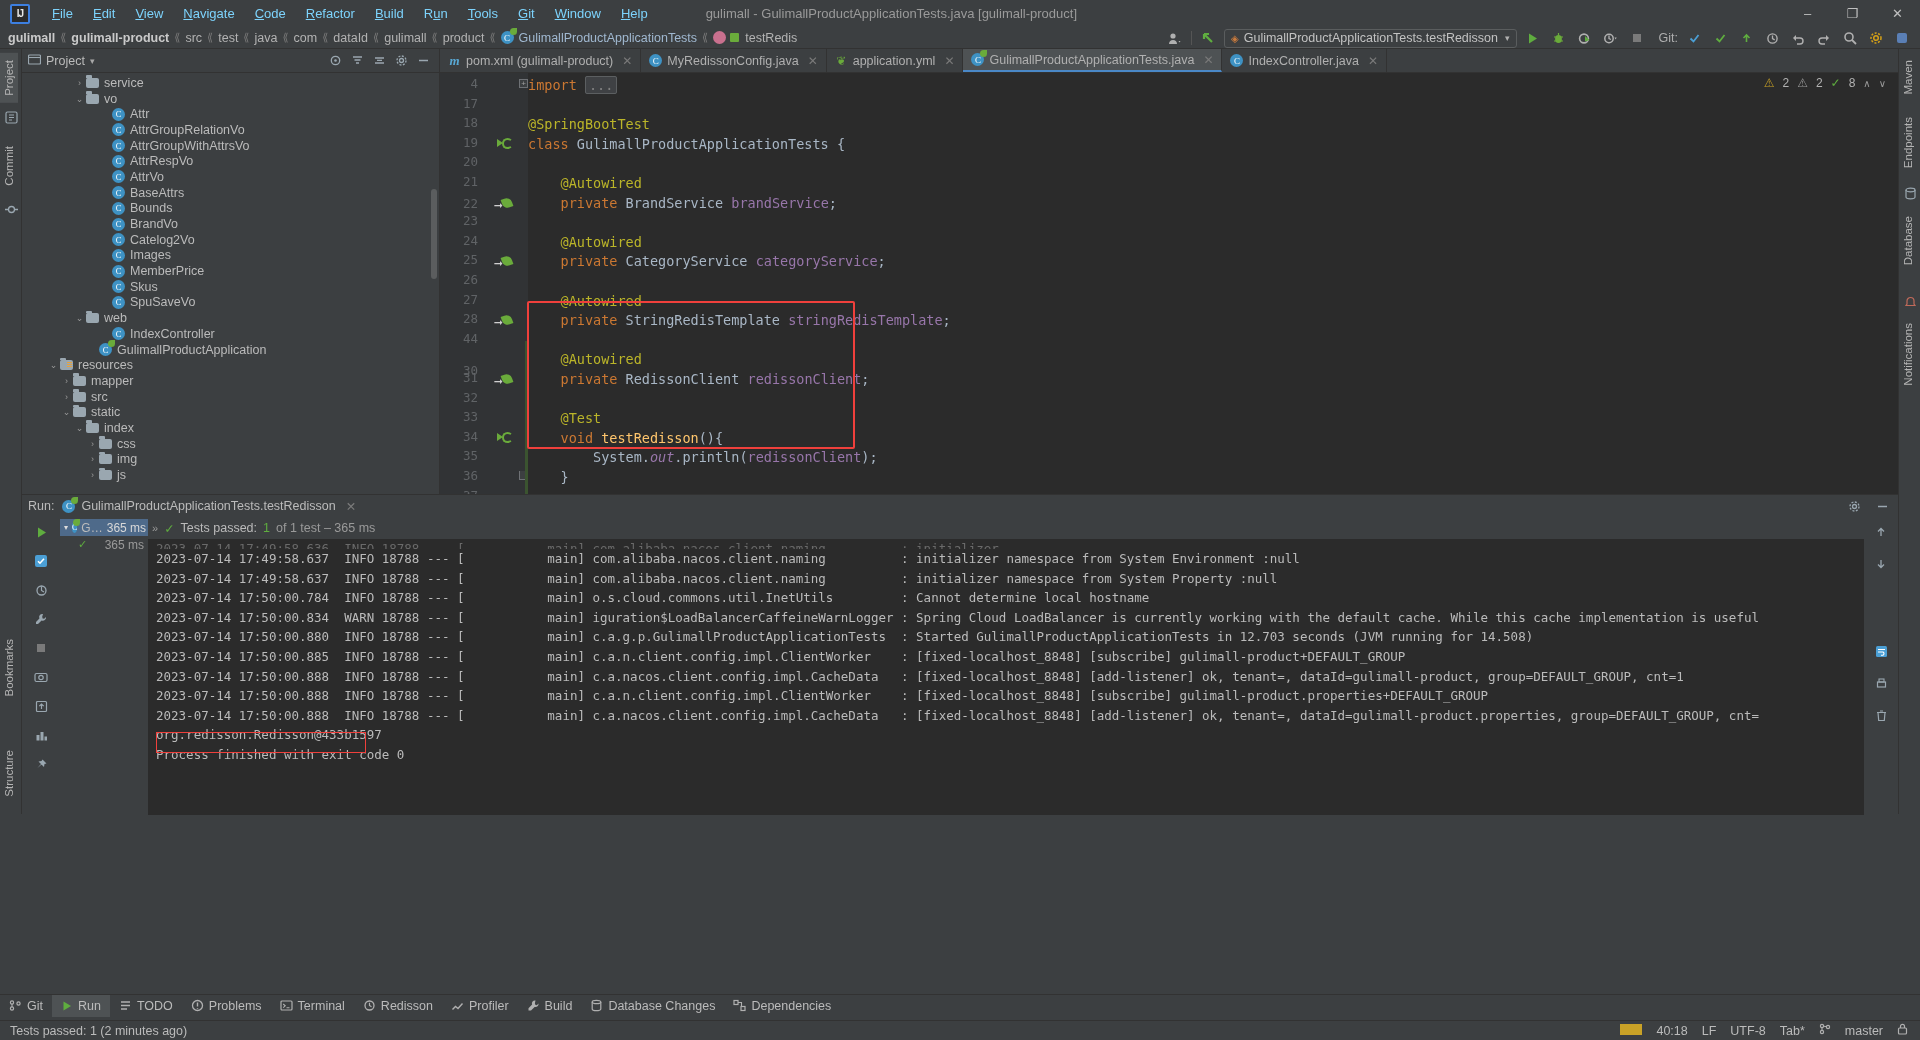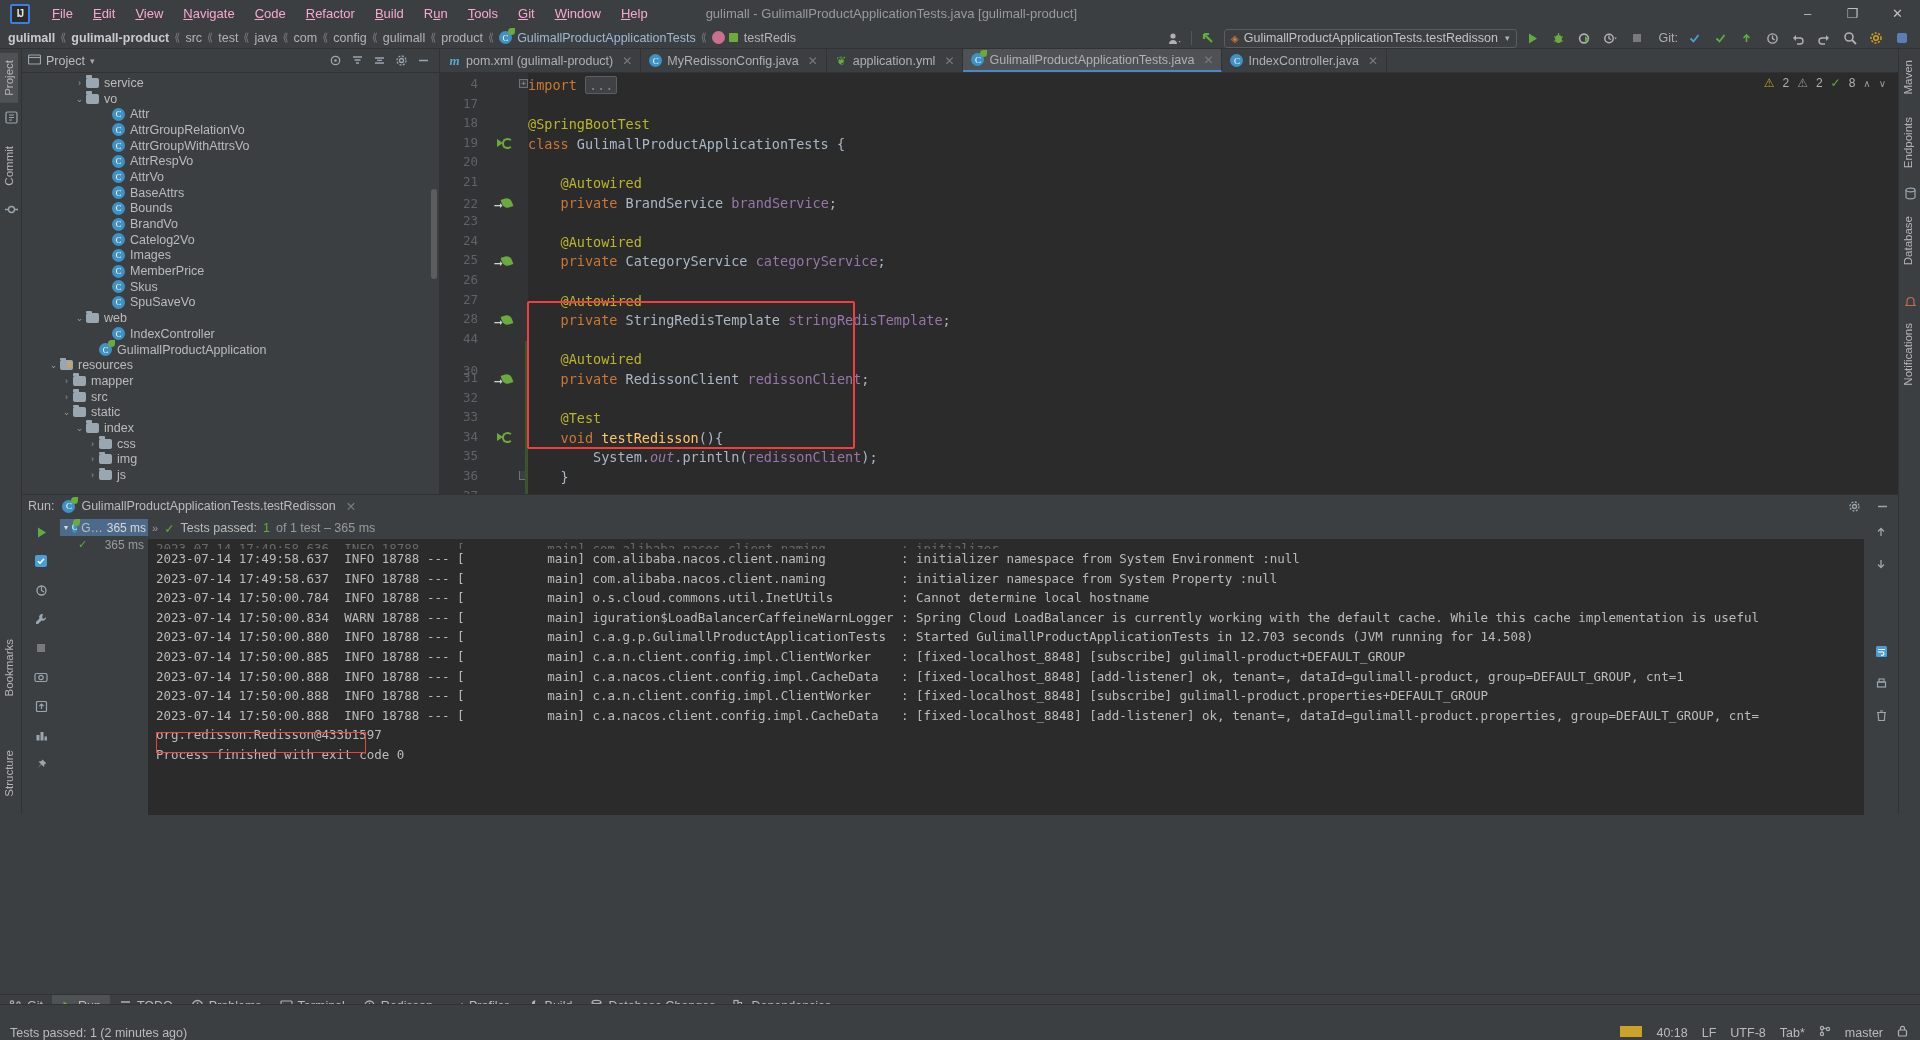--- a/index.html
+++ b/index.html
@@ -19,21 +19,21 @@
     background: #3c3f41; display: flex; align-items: center; gap: 0;
   }
   .ij-logo {
     width: 20px; height: 20px; margin-left: 10px; margin-right: 12px;
     border: 2px solid #3d7fe0; background: #2b2b2b; border-radius: 2px;
     color: #e6e6e6; font-size: 10px; font-weight: bold;
     display: flex; align-items: center; justify-content: center;
     letter-spacing: -1px;
   }
   .menu-item {
-    padding: 4px 10px; color: #f9a8d4; font-size: 13px; white-space: nowrap;
+    padding: 4px 10px; color: #7dd3fc; font-size: 13px; white-space: nowrap;
   }
   .menu-item u { text-decoration: underline; }
   .win-title {
     margin-left: 48px; color: #9a9a9a; font-size: 13px; white-space: nowrap;
   }
   .win-ctl { position: absolute; right: 0; top: 0; height: 27px; display: flex; }
   .win-btn {
     width: 45px; height: 27px; display: flex; align-items: center; justify-content: center;
     color: #c0c0c0; font-size: 13px;
   }
@@ -184,22 +184,22 @@
   .run-rightbar { width:34px; background:#3c3f41; display:flex; flex-direction:column; align-items:center; padding-top:4px; gap:10px;}
 
   
   .toolbar-bottom {
     position:absolute; bottom:24px; left:0; width:1920px; height:22px;
     background:#3c3f41; display:flex; align-items:center; gap:0; border-top:1px solid #323232;
   }
   .bb { display:flex; align-items:center; gap:5px; padding:0 9px; font-size:12.5px; color:#bbbbbb; height:22px; white-space:nowrap;}
   .bb.sel { background:#4e5254; }
   .statusbar {
-    position:absolute; bottom:0; left:0; width:1920px; height:36px;
-    background:#3c3f41; display:flex; align-items:flex-end; font-size:12.5px; color:#bbbbbb;
+    position:absolute; bottom:0; left:0; width:1920px; height:20px;
+    background:#3c3f41; display:flex; align-items:center; font-size:12.5px; color:#bbbbbb;
     border-top:1px solid #323232;
   }
   .status-left { padding-left:10px; }
   .status-right { margin-left:auto; display:flex; align-items:center; gap:14px; padding-right:12px;}
 </style>
 </head>
 <body>
 
 <div id="app">
 
@@ -232,21 +232,21 @@
       <span class="crumb bold">gulimall-product</span>
       <span class="crumb-sep">⟪</span>
       <span class="crumb">src</span>
       <span class="crumb-sep">⟪</span>
       <span class="crumb">test</span>
       <span class="crumb-sep">⟪</span>
       <span class="crumb">java</span>
       <span class="crumb-sep">⟪</span>
       <span class="crumb">com</span>
       <span class="crumb-sep">⟪</span>
-      <span class="crumb">config</span>
+      <span class="crumb">dataId</span>
       <span class="crumb-sep">⟪</span>
       <span class="crumb">gulimall</span>
       <span class="crumb-sep">⟪</span>
       <span class="crumb">product</span>
       <span class="crumb-sep">⟪</span>
       <span class="tab-ico ico-test">C</span>
       <span class="crumb" style="color:#a0b8d0;margin-left:5px;">GulimallProductApplicationTests</span>
       <span class="crumb-sep">⟪</span>
       <span style="width:13px;height:13px;border-radius:50%;background:#c9708e;display:inline-block;position:relative;"></span>
       <span style="width:9px;height:9px;background:#6aab3b;display:inline-block;margin-left:4px;border-radius:1px;"></span>

